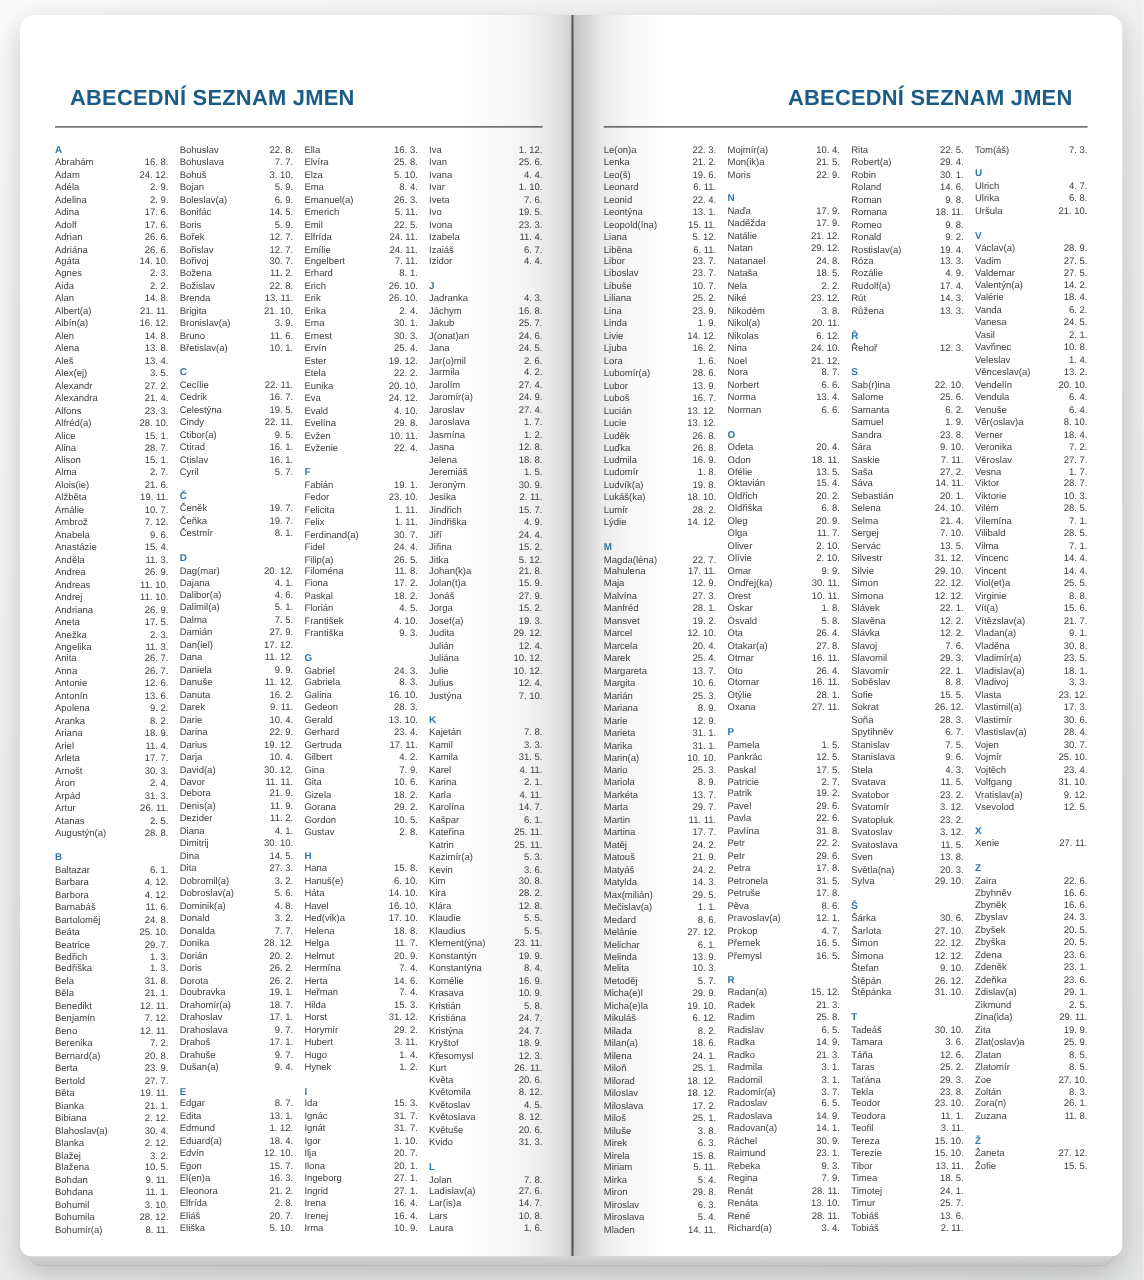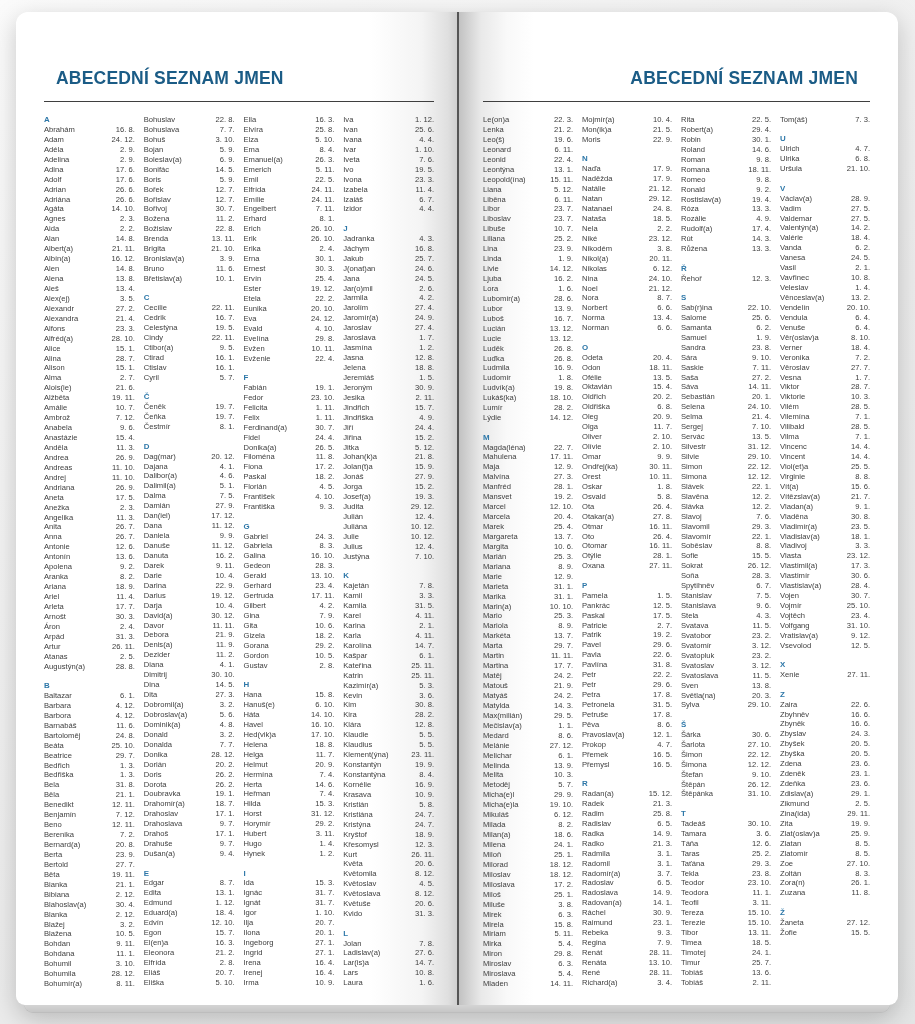--- a/index.html
+++ b/index.html
@@ -853,21 +853,21 @@
           </div>
           <div class="row">
             <span class="nm">Ferdinand(a)</span>
             <span class="dt">30. 7.</span>
           </div>
           <div class="row">
             <span class="nm">Fidel</span>
             <span class="dt">24. 4.</span>
           </div>
           <div class="row">
-            <span class="nm">Donika(a)</span>
+            <span class="nm">Filip(a)</span>
             <span class="dt">26. 5.</span>
           </div>
           <div class="row">
             <span class="nm">Filoména</span>
             <span class="dt">11. 8.</span>
           </div>
           <div class="row">
             <span class="nm">Fiona</span>
             <span class="dt">17. 2.</span>
           </div>

